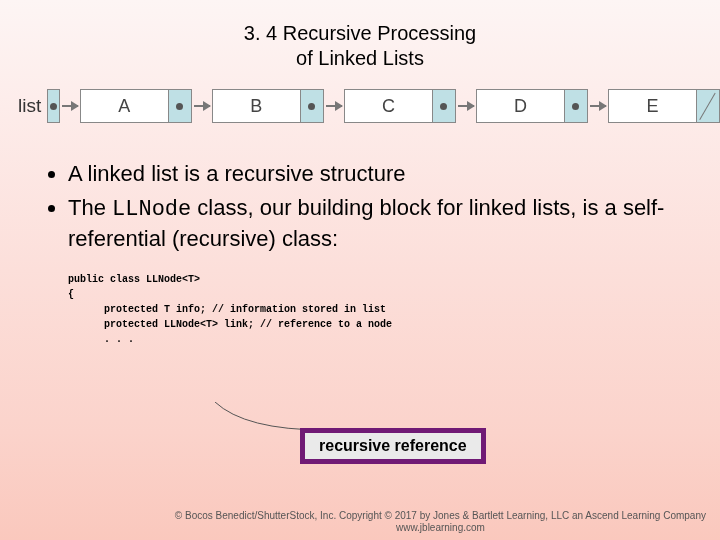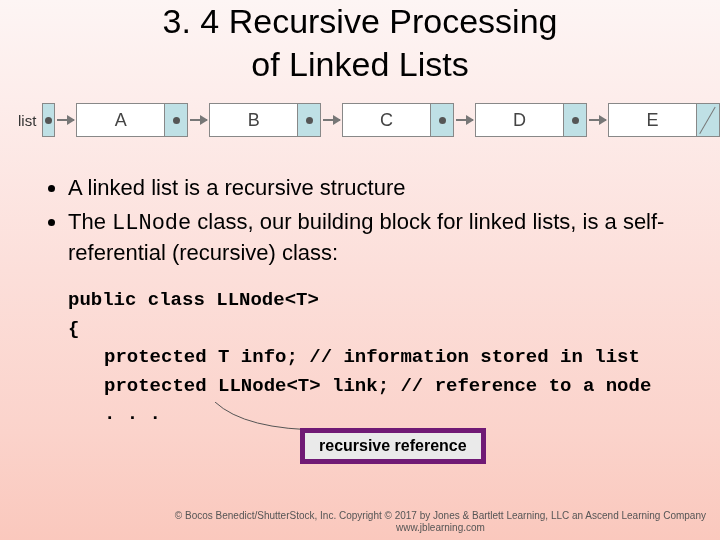--- a/index.html
+++ b/index.html
@@ -6,32 +6,32 @@
   body {
     width: 720px; height: 540px;
     background: linear-gradient(180deg, #fdf5f4 0%, #fdecea 20%, #fcdfda 50%, #fbd3cb 80%, #fac8bd 100%);
     font-family: Arial, Helvetica, sans-serif;
     color: #000;
     position: relative;
     overflow: hidden;
   }
   .title {
     text-align: center;
-    font-size: 34px;
+    font-size: 20px;
     font-weight: normal;
-    padding-top: 0;
+    padding-top: 21px;
     line-height: 1.25;
   }
   .diagram {
     display: flex;
     align-items: center;
     margin: 18px 0 8px 18px;
     font-family: Arial, sans-serif;
   }
-  .listlabel { font-size: 15px; color: #333; margin-right: 6px; }
+  .listlabel { font-size: 19px; color: #333; margin-right: 6px; }
   .headbox {
     width: 24px; height: 34px;
     background: #bfe0e5;
     border: 1px solid #888;
     display: flex; align-items: center; justify-content: center;
     position: relative;
   }
   .dot {
     width: 7px; height: 7px; border-radius: 50%; background: #555;
   }
@@ -59,21 +59,21 @@
   .bullets {
     margin: 36px 40px 0 44px;
     font-size: 22px;
     line-height: 1.35;
   }
   .bullets li { list-style: disc; margin-left: 24px; margin-bottom: 4px; }
   .mono { font-family: "Courier New", monospace; }
   .codeblock {
     margin: 18px 0 0 68px;
     font-family: "Courier New", monospace;
-    font-size: 19px;
+    font-size: 10px;
     font-weight: bold;
     line-height: 1.5;
   }
   .codeblock .indent { padding-left: 36px; display: inline-block; }
   .callout {
     position: absolute;
     left: 300px; top: 428px;
     border: 5px solid #701a75;
     background: #eaeaea;
     padding: 4px 14px;

